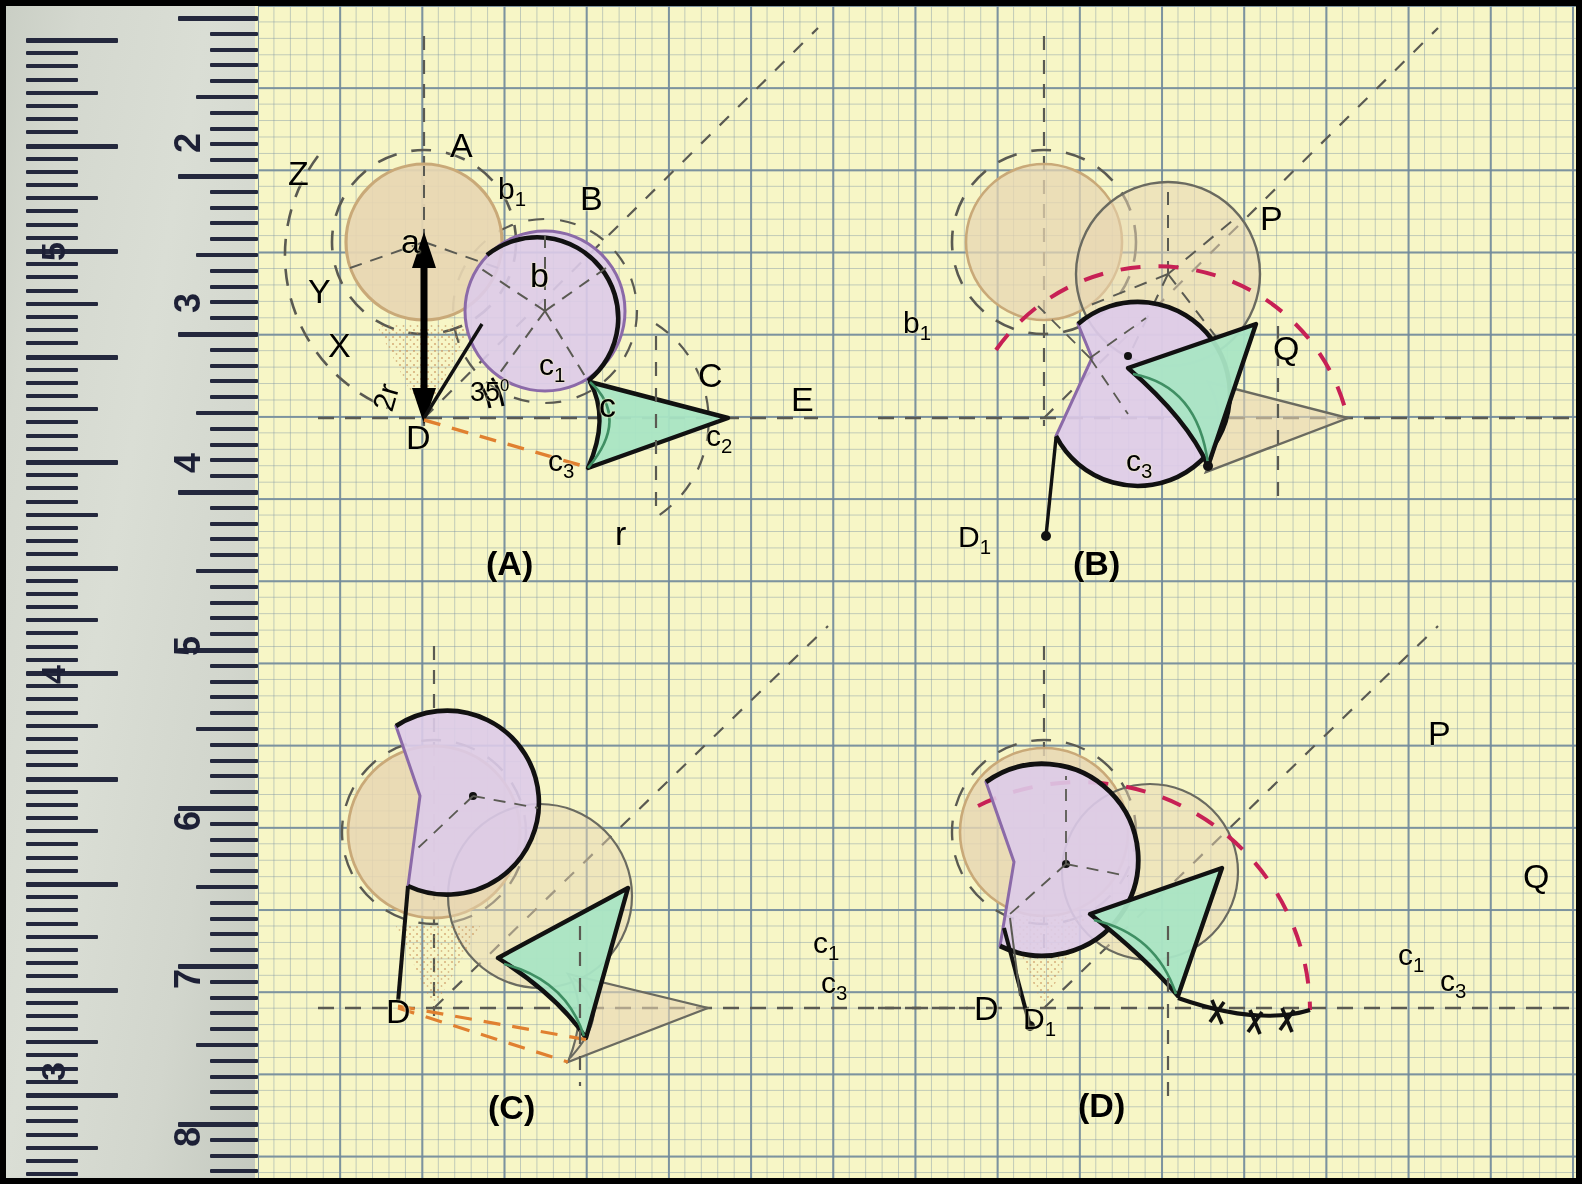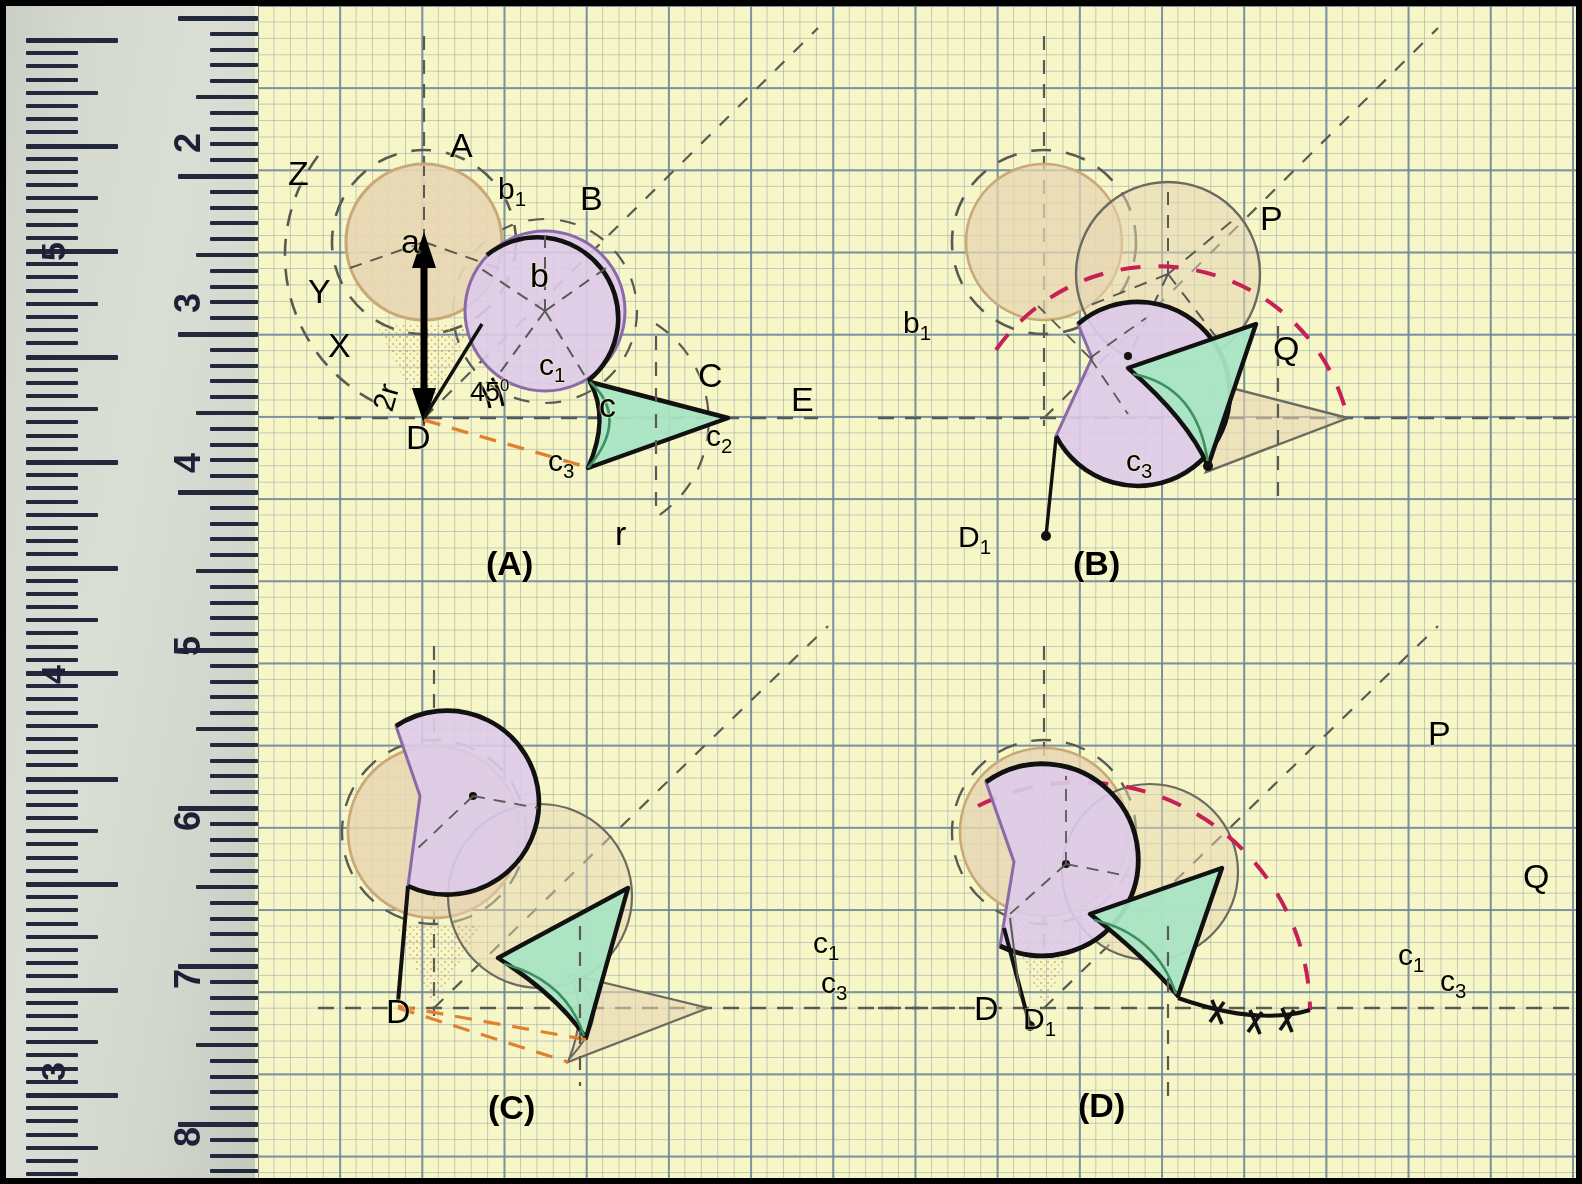--- a/index.html
+++ b/index.html
@@ -413,21 +413,21 @@
     <div class="lab big" style="left:30px;top:150px;">Z</div>
     <div class="lab big" style="left:192px;top:122px;">A</div>
     <div class="lab mid" style="left:240px;top:168px;"><span>b</span><sub>1</sub></div>
     <div class="lab big" style="left:322px;top:175px;">B</div>
     <div class="lab big" style="left:143px;top:218px;">a</div>
     <div class="lab big" style="left:272px;top:252px;">b</div>
     <div class="lab big" style="left:50px;top:268px;">Y</div>
     <div class="lab big" style="left:70px;top:322px;">X</div>
     <div class="lab mid rot" style="left:110px;top:400px;">2r</div>
     <div class="lab big" style="left:148px;top:414px;">D</div>
-    <div class="lab sml" style="left:212px;top:372px;"><span>45</span><sup>0</sup></div>
+    <div class="lab sml" style="left:212px;top:372px;"><span>35</span><sup>0</sup></div>
     <div class="lab mid" style="left:281px;top:344px;"><span>c</span><sub>1</sub></div>
     <div class="lab big" style="left:341px;top:382px;">c</div>
     <div class="lab big" style="left:440px;top:352px;">C</div>
     <div class="lab big" style="left:533px;top:376px;">E</div>
     <div class="lab mid" style="left:448px;top:415px;"><span>c</span><sub>2</sub></div>
     <div class="lab mid" style="left:290px;top:440px;"><span>c</span><sub>3</sub></div>
     <div class="lab big" style="left:357px;top:510px;">r</div>
     <div class="lab pan" style="left:228px;top:540px;">(A)</div>
 
     <div class="lab big" style="left:1002px;top:195px;">P</div>

